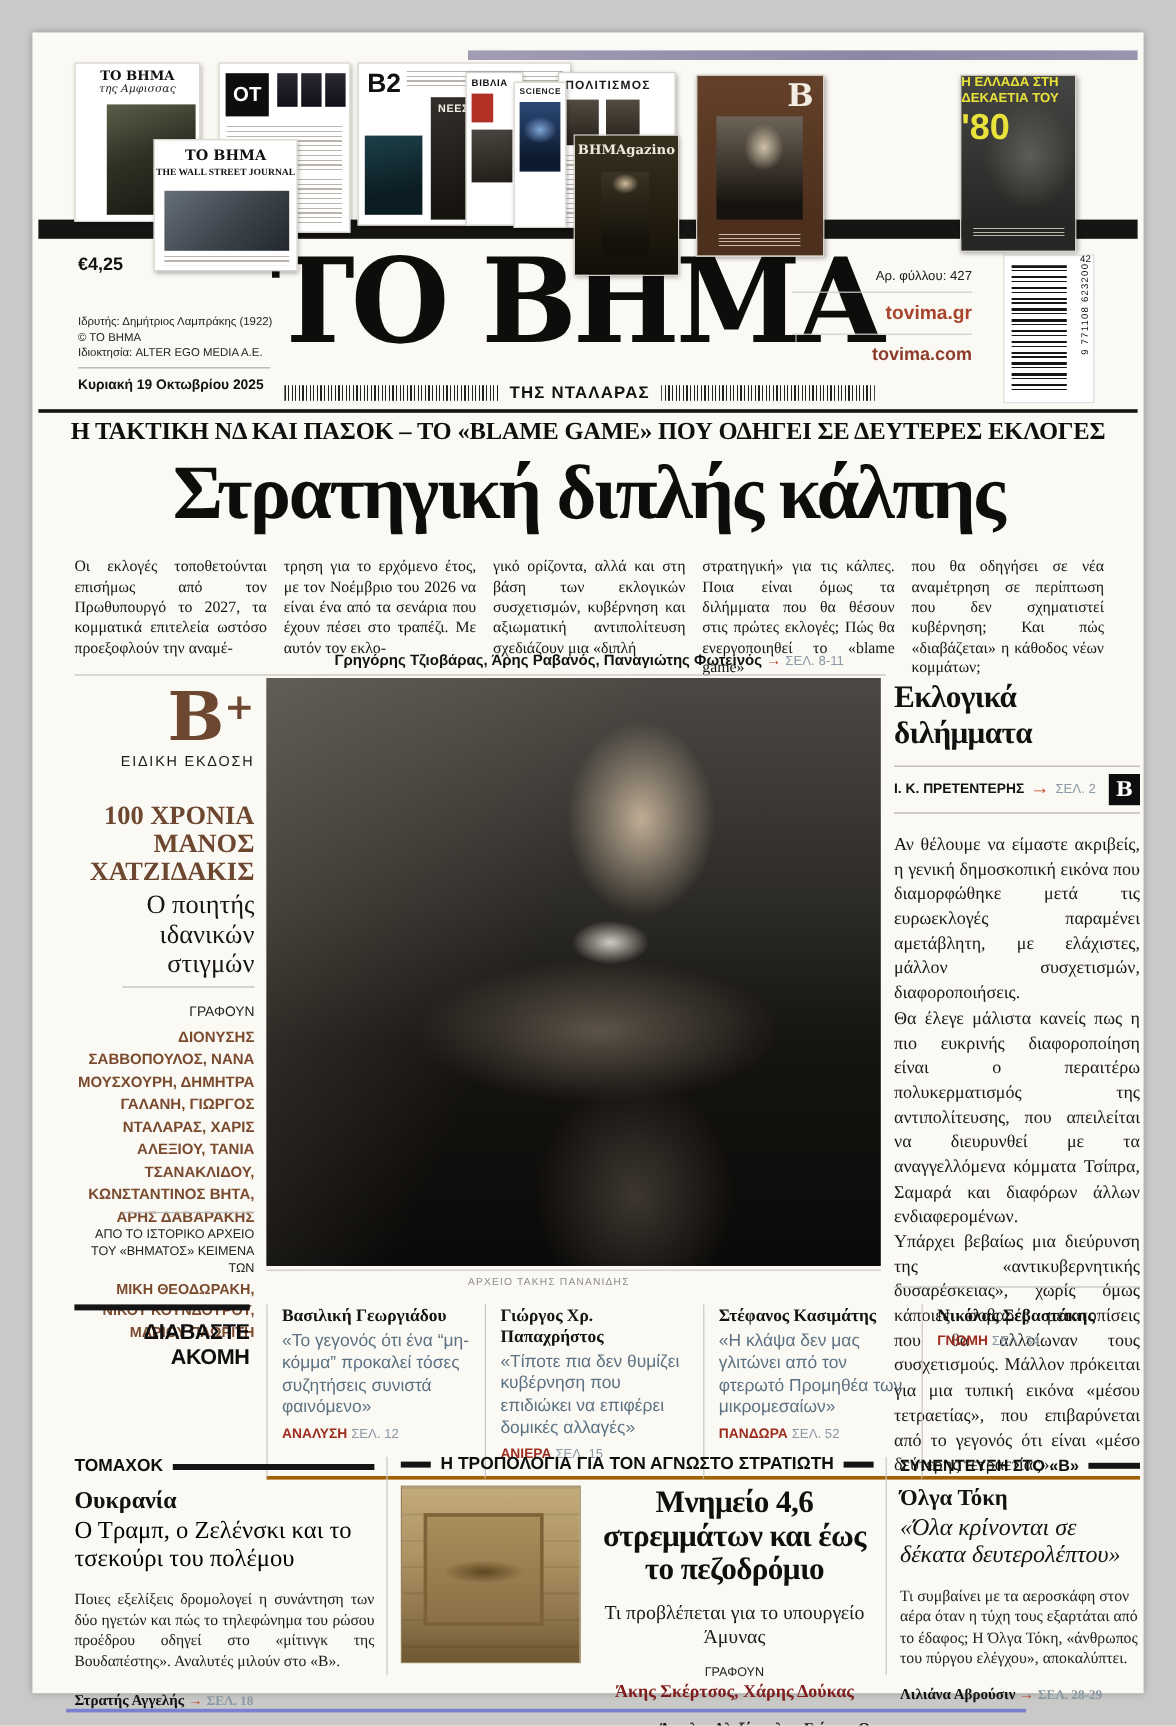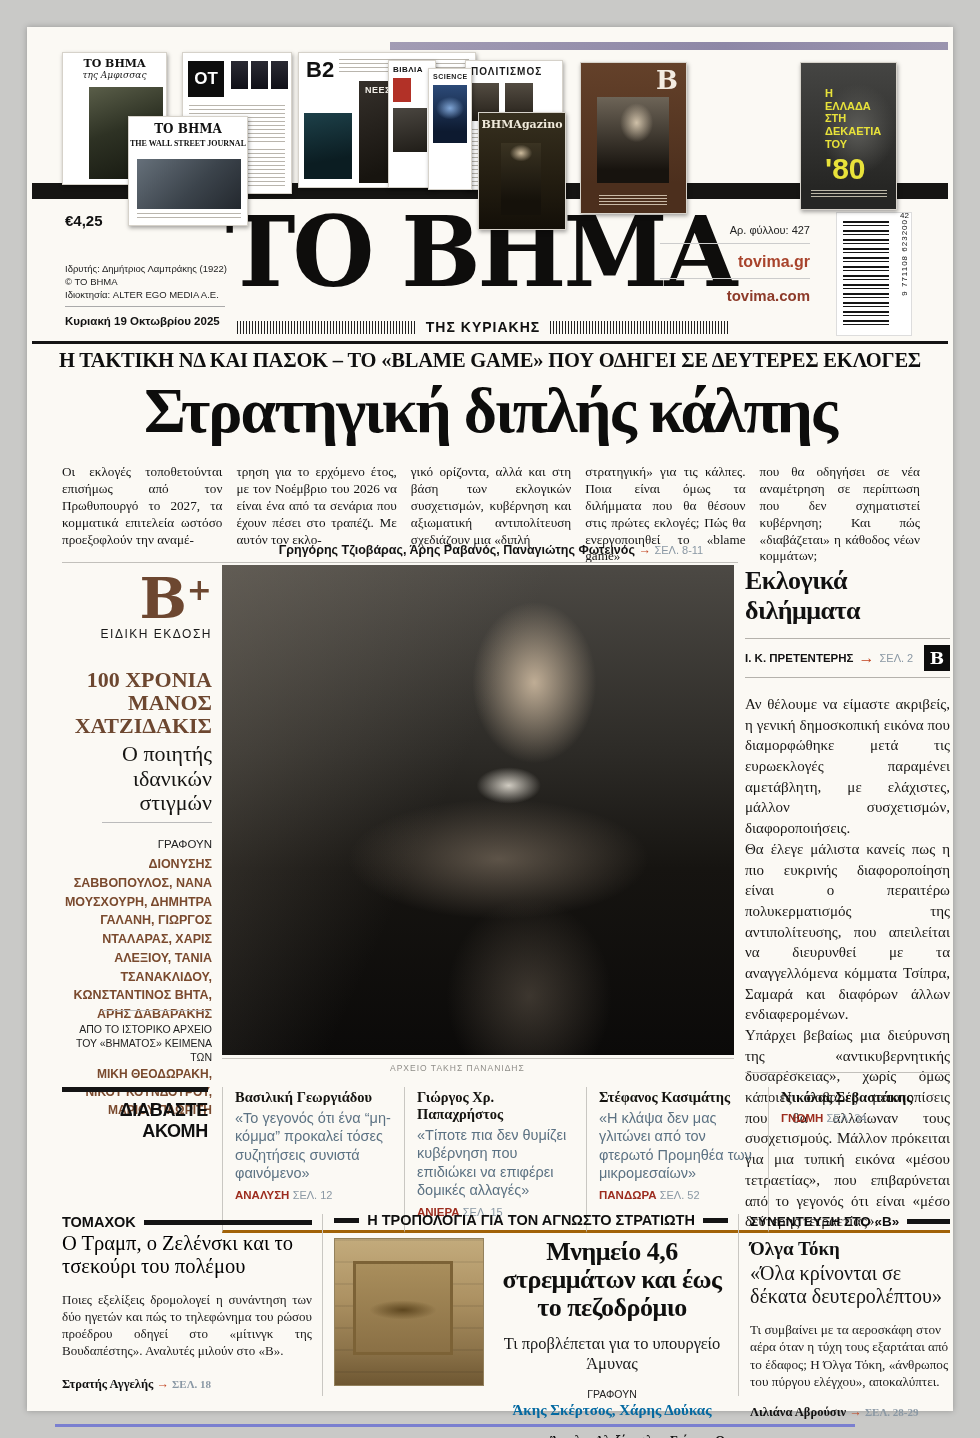--- a/index.html
+++ b/index.html
@@ -44,21 +44,21 @@
   .c-bhmag .t{font-family:"DejaVu Serif",serif;font-weight:bold;font-size:11px;color:#efe9da;text-align:center;}
   .c-bhmag .fig{position:absolute;left:22px;top:30px;width:40px;height:72px;background:radial-gradient(16px 12px at 50% 14%,#cdbb9d,rgba(0,0,0,0) 70%),linear-gradient(180deg,#3a3322,#15110a 80%);}
   .c-vimamag{left:580px;top:62px;width:105px;height:150px;z-index:1;background:linear-gradient(180deg,#64412a,#4c2f1d 80%);}
   .c-vimamag .b{position:absolute;right:8px;top:2px;font-family:"DejaVu Serif",serif;font-weight:bold;font-size:26px;color:#f3ece2;}
   .c-vimamag .face{position:absolute;left:16px;top:34px;width:72px;height:86px;background:radial-gradient(22px 26px at 55% 30%,#cfc0a8,rgba(0,0,0,0) 75%),linear-gradient(180deg,#6d6457,#17130e 85%);}
   .c-vimamag .lines{position:absolute;left:18px;bottom:8px;width:68px;height:10px;background:repeating-linear-gradient(180deg,#c9b9a6 0 1px,transparent 1px 3px);}
   .c-bazaar{left:690px;top:52px;width:103px;height:160px;z-index:2;background:linear-gradient(180deg,#ddd2c5,#c9bcae 85%);}
   .c-bazaar .t{font-family:"DejaVu Serif",serif;font-weight:bold;font-size:16px;letter-spacing:1px;color:#6e221c;text-align:center;margin-top:4px;}
   .c-bazaar .model{position:absolute;left:28px;top:28px;width:44px;height:110px;background:radial-gradient(10px 8px at 50% 8%,#b79b80,rgba(0,0,0,0) 70%),linear-gradient(180deg,#6e4a33 15%,#4a2f1f 70%,#2e1d12 100%);}
   .c-bazaar .dw{position:absolute;left:6px;bottom:6px;font-family:"Liberation Serif",serif;font-size:10px;letter-spacing:2px;color:#efe6d8;font-weight:bold;}
-  .c-eighties{left:800px;top:62px;width:97px;height:148px;z-index:1;background:radial-gradient(50px 60px at 60% 45%,#5c5c58,rgba(0,0,0,0) 75%),linear-gradient(180deg,#454543,#262624 85%);padding:24px;box-sizing:border-box;}
+  .c-eighties{left:800px;top:62px;width:97px;height:148px;z-index:1;background:radial-gradient(50px 60px at 60% 45%,#5c5c58,rgba(0,0,0,0) 75%),linear-gradient(180deg,#454543,#262624 85%);padding:0;box-sizing:border-box;}
   .c-eighties .t{font-weight:bold;font-size:11px;line-height:1.15;color:#e8e23a;}
   .c-eighties .t80{font-weight:bold;font-size:30px;color:#e8e23a;margin-top:2px;}
   .c-eighties .lines{position:absolute;left:10px;bottom:10px;width:76px;height:9px;background:repeating-linear-gradient(180deg,#bdb8a8 0 1px,transparent 1px 3px);}
 
   
   .price{left:65px;top:212px;font-weight:bold;font-size:15px;color:#111;}
   .founder{left:65px;top:263px;font-size:9.5px;line-height:1.35;color:#222;}
   .mh-div1{left:65px;top:306px;width:160px;height:1px;background:#aaa;}
   .mh-date{left:65px;top:315px;font-weight:bold;font-size:11.5px;color:#111;}
   .mh-title{left:225px;top:203px;width:510px;text-align:center;font-family:"DejaVu Serif",serif;font-weight:bold;font-size:94px;line-height:1.0;letter-spacing:-3px;color:#0e0d0c;transform:scaleY(1.04);transform-origin:top;}
@@ -150,27 +150,27 @@
   .bt-mid .sechead .t{font-size:14.5px;}
   .bt-mid .row{display:flex;gap:12px;margin-top:10px;}
   .tomb{width:150px;height:148px;flex:none;position:relative;border:1px solid #93815c;box-sizing:border-box;background:
     repeating-linear-gradient(180deg, rgba(0,0,0,.07) 0 2px, rgba(0,0,0,0) 2px 22px),
     linear-gradient(180deg,#c3ab7c 0%,#ad9263 40%,#8d744a 75%,#6e5732 100%);}
   .tomb .frame{position:absolute;left:18px;top:22px;right:30px;bottom:30px;border:3px solid #7c6236;background:linear-gradient(180deg,#a98e5c,#8a7045);}
   .tomb .fig{position:absolute;left:26px;top:58px;width:84px;height:26px;background:radial-gradient(42px 12px at 50% 50%,#5d461f,rgba(0,0,0,0) 80%);}
   .bt-mid .h{font-family:"Liberation Serif",serif;font-weight:bold;font-size:26px;line-height:1.08;text-align:center;letter-spacing:-0.5px;color:#0f0f0e;}
   .bt-mid .sub{font-family:"Liberation Serif",serif;font-size:16.5px;text-align:center;margin-top:12px;color:#1a1a1a;}
   .bt-mid .graf{font-size:10.5px;text-align:center;margin-top:14px;color:#222;}
-  .bt-mid .auth{font-family:"Liberation Serif",serif;font-weight:bold;font-size:15px;text-align:center;margin-top:2px;color:#0369a1;}
+  .bt-mid .auth{font-family:"Liberation Serif",serif;font-weight:bold;font-size:15px;text-align:center;margin-top:2px;color:#7f1d1d;}
   .bt-mid .byline{text-align:right;margin-top:14px;}
   .vdiv2{left:738px;top:1214px;width:1px;height:182px;background:#c9c7c2;}
   .bt-right{left:750px;top:1214px;width:200px;}
   .bt-right .sechead .t{font-size:13.5px;}
   .bt-right .nm{font-family:"Liberation Serif",serif;font-weight:bold;font-size:19px;margin-top:9px;color:#111;}
-  .bt-right .h{font-family:"Liberation Serif",serif;font-size:20px;line-height:1.14;margin-top:2px;color:#141414;}
+  .bt-right .h{font-family:"Liberation Serif",serif;font-size:20px;line-height:1.14;margin-top:2px;color:#141414;font-style:italic;}
   .bt-right .b{font-family:"Liberation Serif",serif;font-size:13.2px;line-height:1.33;margin-top:13px;color:#222;}
   .bt-right .byline{margin-top:14px;}
   .bluebar{left:55px;top:1424px;width:800px;height:3px;background:#7a7fd0;}
 </style>
 </head>
 <body>
 
 <div class="scan">
   <div class="page"></div>
 
@@ -250,21 +250,21 @@
   <div class="abs founder">
     <div>Ιδρυτής: Δημήτριος Λαμπράκης (1922)</div>
     <div>© ΤΟ ΒΗΜΑ</div>
     <div>Ιδιοκτησία: ALTER EGO MEDIA A.E.</div>
   </div>
   <div class="abs mh-div1"></div>
   <div class="abs mh-date">Κυριακή 19 Οκτωβρίου 2025</div>
   <div class="abs mh-title">ΤΟ ΒΗΜΑ</div>
   <div class="abs mh-subrow">
     <div class="stripe"></div>
-    <div class="mh-sub">ΤΗΣ ΚΥΡΙΑΚΗΣ</div>
+    <div class="mh-sub">ΤΗΣ ΝΤΑΛΑΡΑΣ</div>
     <div class="stripe"></div>
   </div>
   <div class="abs mh-right">
     <div class="issue">Αρ. φύλλου: 427</div>
     <div class="sdiv"></div>
     <div class="site1">tovima.gr</div>
     <div class="sdiv"></div>
     <div class="site2">tovima.com</div>
   </div>
   <div class="abs barcode">
@@ -347,20 +347,21 @@
       <div class="a">Νικόλας Σεβαστάκης</div>
       <div class="c"><span class="cat">ΓΝΩΜΗ</span> <span class="pg">ΣΕΛ. 34</span></div>
     </div>
   </div>
 
   <div class="abs bt-left">
     <div class="sechead">
       <span class="t">ΤΟΜΑΧΟΚ</span>
       <span class="bar"></span>
     </div>
+    <div class="uk">Ουκρανία</div>
     <div class="h">Ο Τραμπ, ο Ζελένσκι και το τσεκούρι του πολέμου</div>
     <div class="b">Ποιες εξελίξεις δρομολογεί η συνάντηση των δύο ηγετών και πώς το τηλεφώνημα του ρώσου προέδρου οδηγεί στο «μίτινγκ της Βουδαπέστης». Αναλυτές μιλούν στο «Β».</div>
     <div class="byline">
       <span>Στρατής Αγγελής</span>
       <span class="arw">→</span>
       <span class="pg">ΣΕΛ. 18</span>
     </div>
   </div>
   <div class="abs vdiv1"></div>
 

